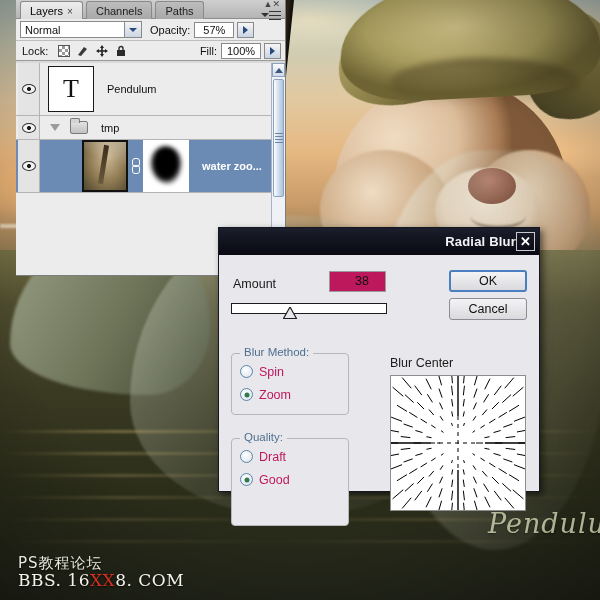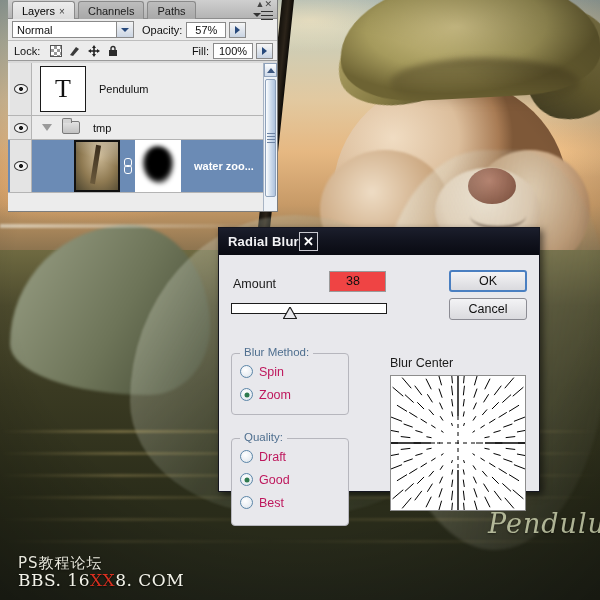--- a/index.html
+++ b/index.html
@@ -169,21 +169,21 @@
   
   .watermark{ position:absolute; left:18px; top:556px; line-height:1.05; }
   .wm1{ font-family:"DejaVu Sans", sans-serif; font-size:15px; color:#e8e8dc; letter-spacing:1px;
         text-shadow:0 1px 2px rgba(0,0,0,.8); }
   .wm2{ font-family:"DejaVu Serif", serif; font-size:17px; color:#f2f2e8; letter-spacing:.5px;
         text-shadow:0 1px 2px rgba(0,0,0,.8); }
   .wm2 .hl{ color:#d83020; }
 
   
   #layers-panel{
-    position:absolute; left:8px; top:0; width:270px; height:212px;
+    position:absolute; left:16px; top:0; width:270px; height:276px;
     background:#d9d9d9;
     border-right:1px solid #7d7d7d; border-bottom:1px solid #7d7d7d;
     font-size:11px; color:#101010;
   }
   .tabstrip{
     position:relative; height:19px;
     background:linear-gradient(180deg,#cfcfcf,#b4b4b4);
     border-bottom:1px solid #8d8d8d;
     padding-left:4px;
   }
@@ -338,37 +338,37 @@
   .sb-grip span{ display:block; width:8px; height:1px; background:#6d83a3; margin:2px 0; }
 
   
   #dialog{
     position:absolute; left:218px; top:227px; width:322px; height:265px;
     background:#e8e8ec; border:1px solid #15161f;
     box-shadow:3px 3px 7px rgba(0,0,0,.55);
     font-size:12px; color:#1a1a1a;
   }
   .dlg-title{
-    height:27px; display:flex; align-items:center; justify-content:flex-start;
+    height:27px; display:flex; align-items:center; justify-content:flex-end;
     background:linear-gradient(180deg,#1b1e2c 0%, #12141f 45%, #090a12 100%);
     padding:0 4px 0 9px;
   }
   .dlg-title .t{ color:#f2f2f5; font-size:13px; font-weight:bold; letter-spacing:.2px; }
   .closebtn{
     width:19px; height:19px; border:1px solid #c8c8d0; color:#fff;
     display:flex; align-items:center; justify-content:center;
     font-size:13px; font-weight:bold; line-height:1; background:transparent;
   }
   .dlg-body{ position:relative; height:238px; }
 
   .amount-label{ position:absolute; left:14px; top:22px; font-size:12.5px; }
   .amount-field{
     position:absolute; left:110px; top:16px; width:57px; height:21px;
-    background:#ef4444; border:1px solid #9a9a9a;
-    font-size:12.5px; line-height:19px; padding-left:16px; color:#111;
+    background:#be185d; border:1px solid #9a9a9a;
+    font-size:12.5px; line-height:19px; padding-left:25px; color:#111;
   }
   .slider{
     position:absolute; left:12px; top:48px; width:156px; height:11px;
     background:#fff; border:1.5px solid #1c1c1c;
   }
   .slider-thumb-outline{
     position:absolute; left:55px; top:52px; width:14px; height:12px;
   }
 
   .group-box{
@@ -591,24 +591,20 @@
 
     <div class="group-box" id="quality">
       <span class="group-title">Quality:</span>
       <div class="radio-row" style="margin-top:6px">
         <span class="radio"></span>
         <span class="radio-label">Draft</span>
       </div>
       <div class="radio-row">
         <span class="radio on"></span>
         <span class="radio-label">Good</span>
-      </div>
-      <div class="radio-row">
-        <span class="radio"></span>
-        <span class="radio-label">Best</span>
       </div>
     </div>
 
     <div class="ok-btn">OK</div>
     <div class="cancel-btn">Cancel</div>
 
     <div class="bc-label">Blur Center</div>
     <div class="blur-center">
       <svg class="bc-svg" id="bc-svg" width="134" height="134" viewBox="0 0 134 134">
           <line x1="85" y1="67" x2="88" y2="67" stroke="#000" stroke-width="1"></line>

